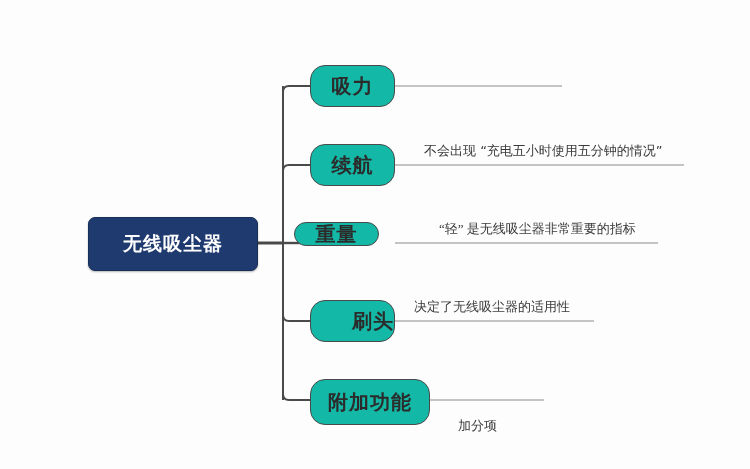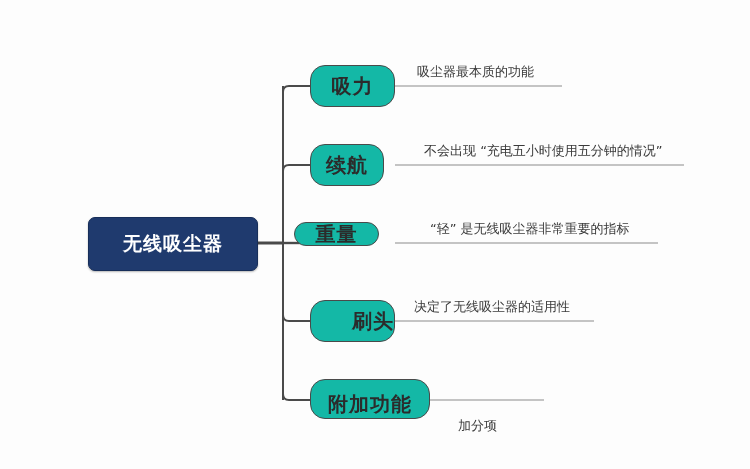--- a/index.html
+++ b/index.html
@@ -111,45 +111,42 @@
     <path d="M430,400 L544,400" stroke="#8c8c8c" stroke-width="1.2" fill="none"></path>
   </svg>
 
   <div class="root-node">
     <span class="root-label">无线吸尘器</span>
   </div>
 
   <div class="branch-node" style="left:310px; top:65px; width:85px; height:42px;">
     <span class="branch-label">吸力</span>
   </div>
-  <div class="leaf" style="left:413px; top:64px;">
-    <span class="leaf-text">吸尘器最本质的功能</span>
-  </div>
 
-  <div class="branch-node" style="left:310px; top:144px; width:74px; height:42px;justify-content:center;">
+  <div class="branch-node" style="left:310px; top:144px; width:85px; height:42px;justify-content:center;">
     <span class="branch-label">续航</span>
   </div>
   <div class="leaf" style="left:420px; top:143px;">
     <span class="leaf-text">不会出现 “充电五小时使用五分钟的情况”</span>
   </div>
 
   <div class="branch-node" style="left:294px; top:222px; width:85px; height:24px;">
     <span class="branch-label">重量</span>
   </div>
-  <div class="leaf" style="left:426px; top:221px;">
+  <div class="leaf" style="left:435px; top:221px;font-family:Liberation Serif, serif;">
     <span class="leaf-text">“轻” 是无线吸尘器非常重要的指标</span>
   </div>
 
   <div class="branch-node" style="left:310px; top:300px; width:85px; height:42px;justify-content:flex-end;">
     <span class="branch-label">刷头</span>
   </div>
   <div class="leaf" style="left:410px; top:299px;text-align:right;">
     <span class="leaf-text">决定了无线吸尘器的适用性</span>
   </div>
 
-  <div class="branch-node" style="left:310px; top:379px; width:120px; height:40px;align-items:flex-end;">
+  <div class="branch-node" style="left:310px; top:379px; width:120px; height:46px;">
     <span class="branch-label">附加功能</span>
   </div>
   <div class="leaf" style="left:454px; top:378px;margin-top:40px;">
     <span class="leaf-text">加分项</span>
   </div>
 
 </div>
 
 </body></html>

